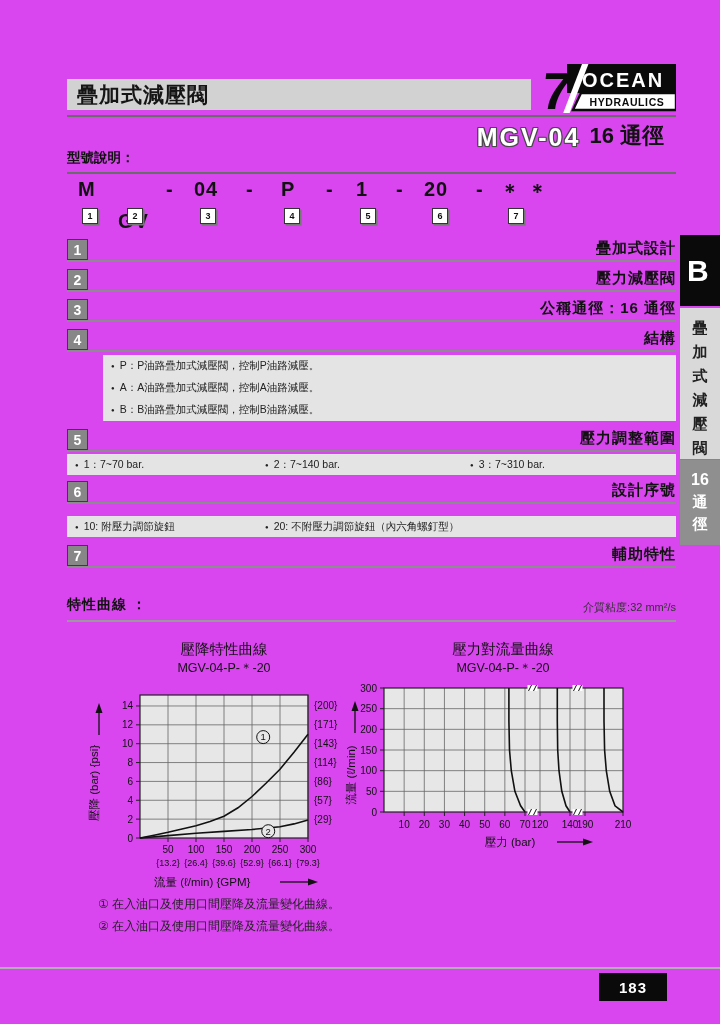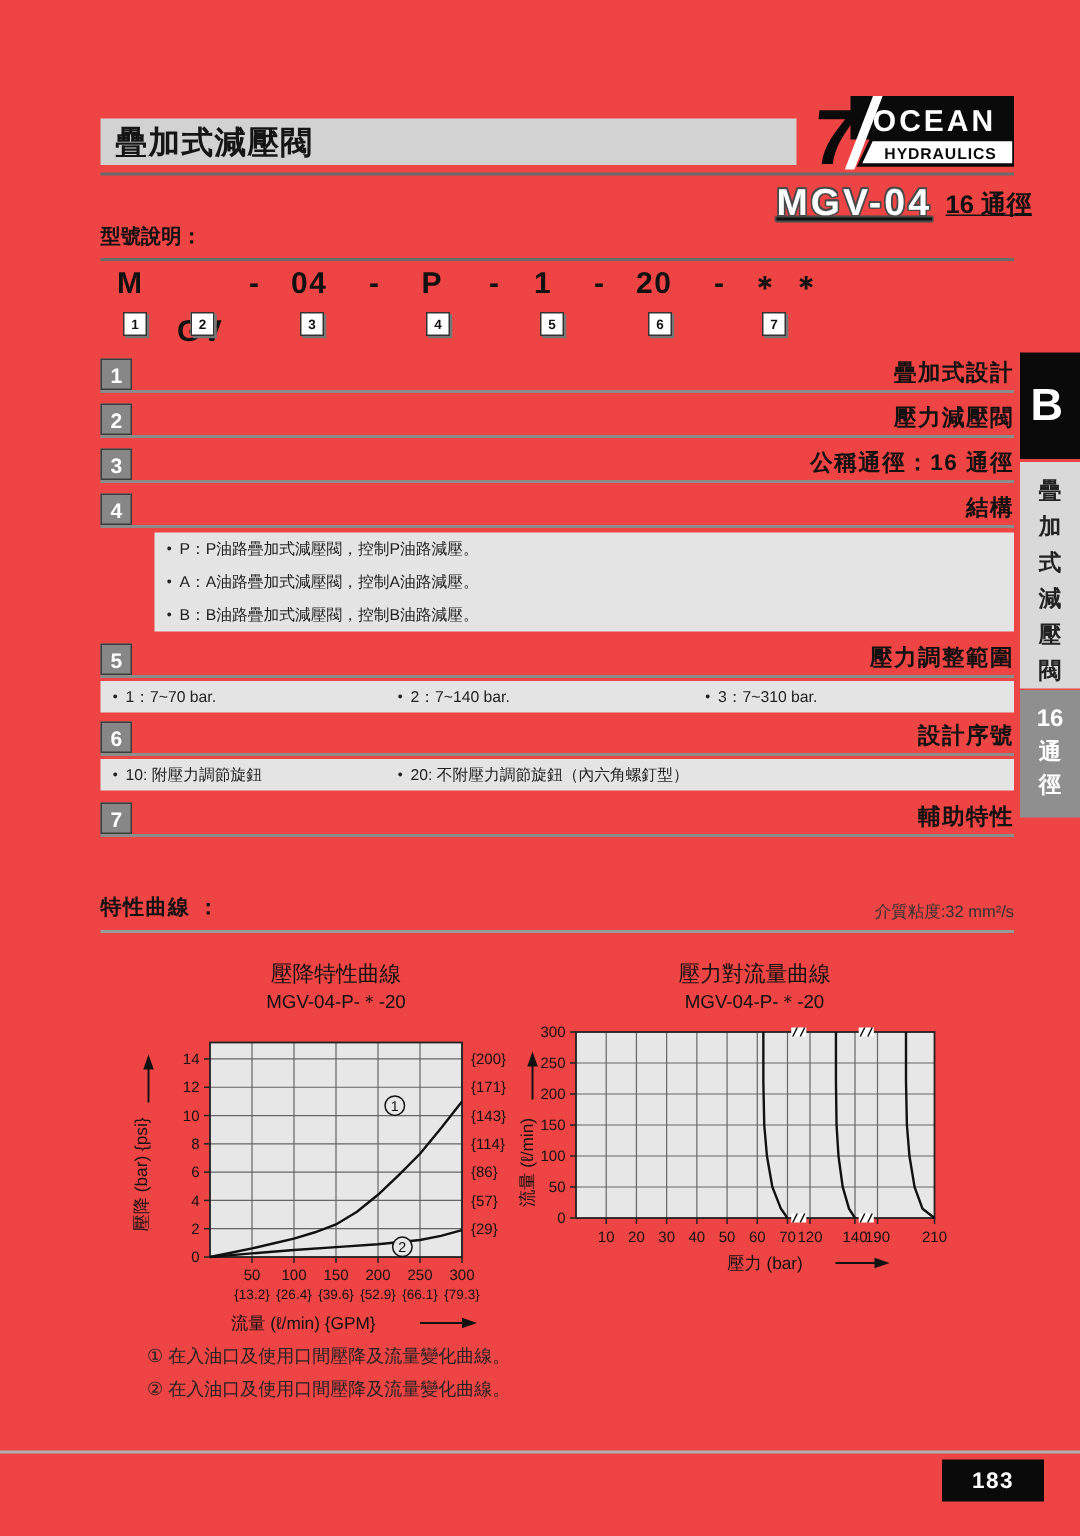--- a/index.html
+++ b/index.html
@@ -1,32 +1,32 @@
 <!DOCTYPE html>
 <html><head>
 <meta charset="utf-8">
 <style>
   html,body{margin:0;padding:0;background:#fff;}
-  .page{position:relative;width:720px;height:1024px;background:#ef4444;
+  .page{position:relative;width:720px;height:1024px;background:#d946ef;
         font-family:"Liberation Sans","DejaVu Sans",sans-serif;color:#111;overflow:hidden;}
   .abs{position:absolute;}
 
   
   .title-bar{left:67px;top:79px;width:464px;height:31px;background:#d2d2d2;
              display:flex;align-items:center;padding-left:10px;box-sizing:border-box;}
   .title-bar span{font-size:21px;font-weight:bold;color:#151515;letter-spacing:1px;}
   .header-rule{left:67px;top:115px;width:609px;height:2px;background:#6b6b6b;}
   .logo-svg{left:543px;top:64px;}
 
   
-  .mgv-row{top:121px;right:32px;display:flex;align-items:flex-end;text-decoration:underline;}
+  .mgv-row{top:121px;right:56px;display:flex;align-items:center;}
   .mgv-outline{font-size:25px;font-weight:bold;letter-spacing:2px;color:#fff;
       text-shadow:-1px 0 #4a4a4a,1px 0 #4a4a4a,0 -1px #4a4a4a,0 1px #4a4a4a,
                   -1px -1px #4a4a4a,1px 1px #4a4a4a,-1px 1px #4a4a4a,1px -1px #4a4a4a;}
-  .mgv-size{font-size:17px;font-weight:bold;margin-left:9px;padding-bottom:2px;color:#111;}
+  .mgv-size{font-size:22px;font-weight:bold;margin-left:9px;padding-bottom:2px;color:#111;}
   .model-heading{left:67px;top:149px;font-size:13.5px;font-weight:bold;}
   .model-rule{left:67px;top:172px;width:609px;height:2px;background:#6b6b6b;}
   .code-part{position:absolute;top:178px;font-size:20px;font-weight:bold;letter-spacing:1px;}
   .pos-box{position:absolute;top:208px;width:14px;height:14px;background:#fff;border:1px solid #333;
            box-shadow:1.5px 1.5px 0 #777;display:flex;align-items:center;justify-content:center;
            font-size:9px;font-weight:bold;}
 
   
   .sections{left:67px;top:237px;width:609px;}
   .sec-head{display:flex;justify-content:space-between;align-items:flex-end;
@@ -55,21 +55,21 @@
   
   .curves-heading{left:67px;top:596px;font-size:14px;font-weight:bold;letter-spacing:1px;}
   .viscosity{top:600px;right:44px;font-size:11px;color:#333;}
   .curves-rule{left:67px;top:620px;width:609px;height:2px;background:#9a9a9a;}
   .chart1{left:88px;top:638px;}
   .chart2{left:345px;top:638px;}
   .notes{left:98px;top:893px;font-size:12px;color:#222;line-height:22px;}
 
   
   .footer-rule{left:0;top:967px;width:720px;height:2px;background:#b0b0b0;}
-  .page-num{left:628px;top:973px;width:68px;height:28px;background:#0a0a0a;display:flex;
+  .page-num{left:599px;top:973px;width:68px;height:28px;background:#0a0a0a;display:flex;
             align-items:center;justify-content:center;}
   .page-num span{color:#fff;font-size:15px;font-weight:bold;letter-spacing:1px;}
 
   svg text{font-family:"Liberation Sans","DejaVu Sans",sans-serif;}
 </style>
 </head>
 <body>
 
 <div class="page">
 
@@ -183,21 +183,21 @@
               <span>3：7~310 bar.</span>
             </div>
           </div>
         </div>
       </div>
       <div style="margin-bottom: 6px;">
         <div class="sec-head">
           <div class="sec-num">6</div>
           <div class="sec-label">設計序號</div>
         </div>
-        <div class="sec-rows" style="margin-top: 2px;">
+        <div class="sec-rows" style="margin-top: 12px;">
           <div class="sec-row">
             <div class="sec-item" style="width: 190px;">
               <span class="blt" style="font-size: 6px;">●</span>
               <span>10: 附壓力調節旋鈕</span>
             </div>
             <div class="sec-item">
               <span class="blt" style="font-size: 6px;">●</span>
               <span>20: 不附壓力調節旋鈕（內六角螺釘型）</span>
             </div>
           </div>

